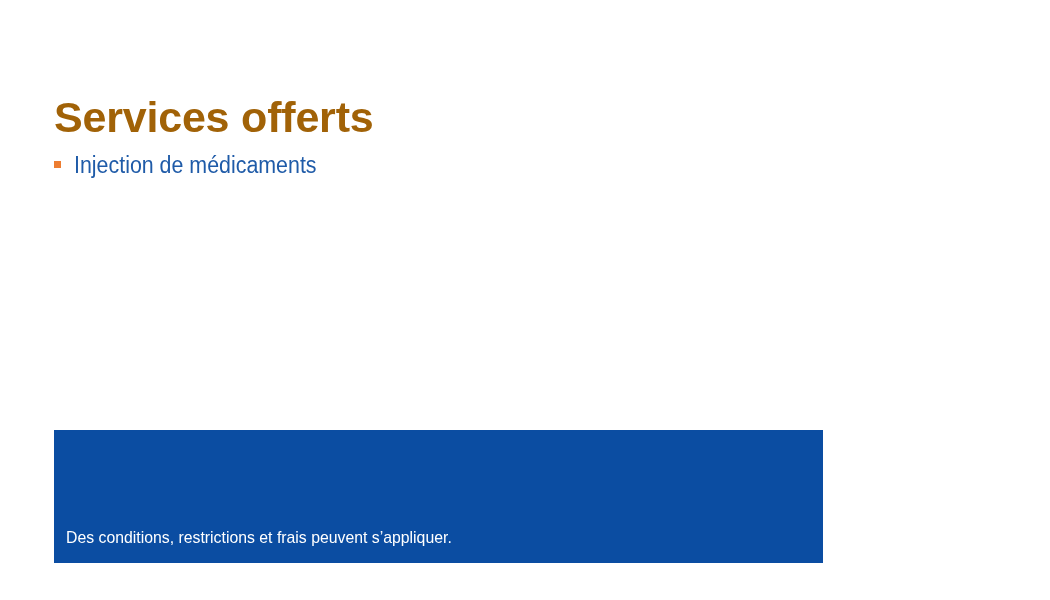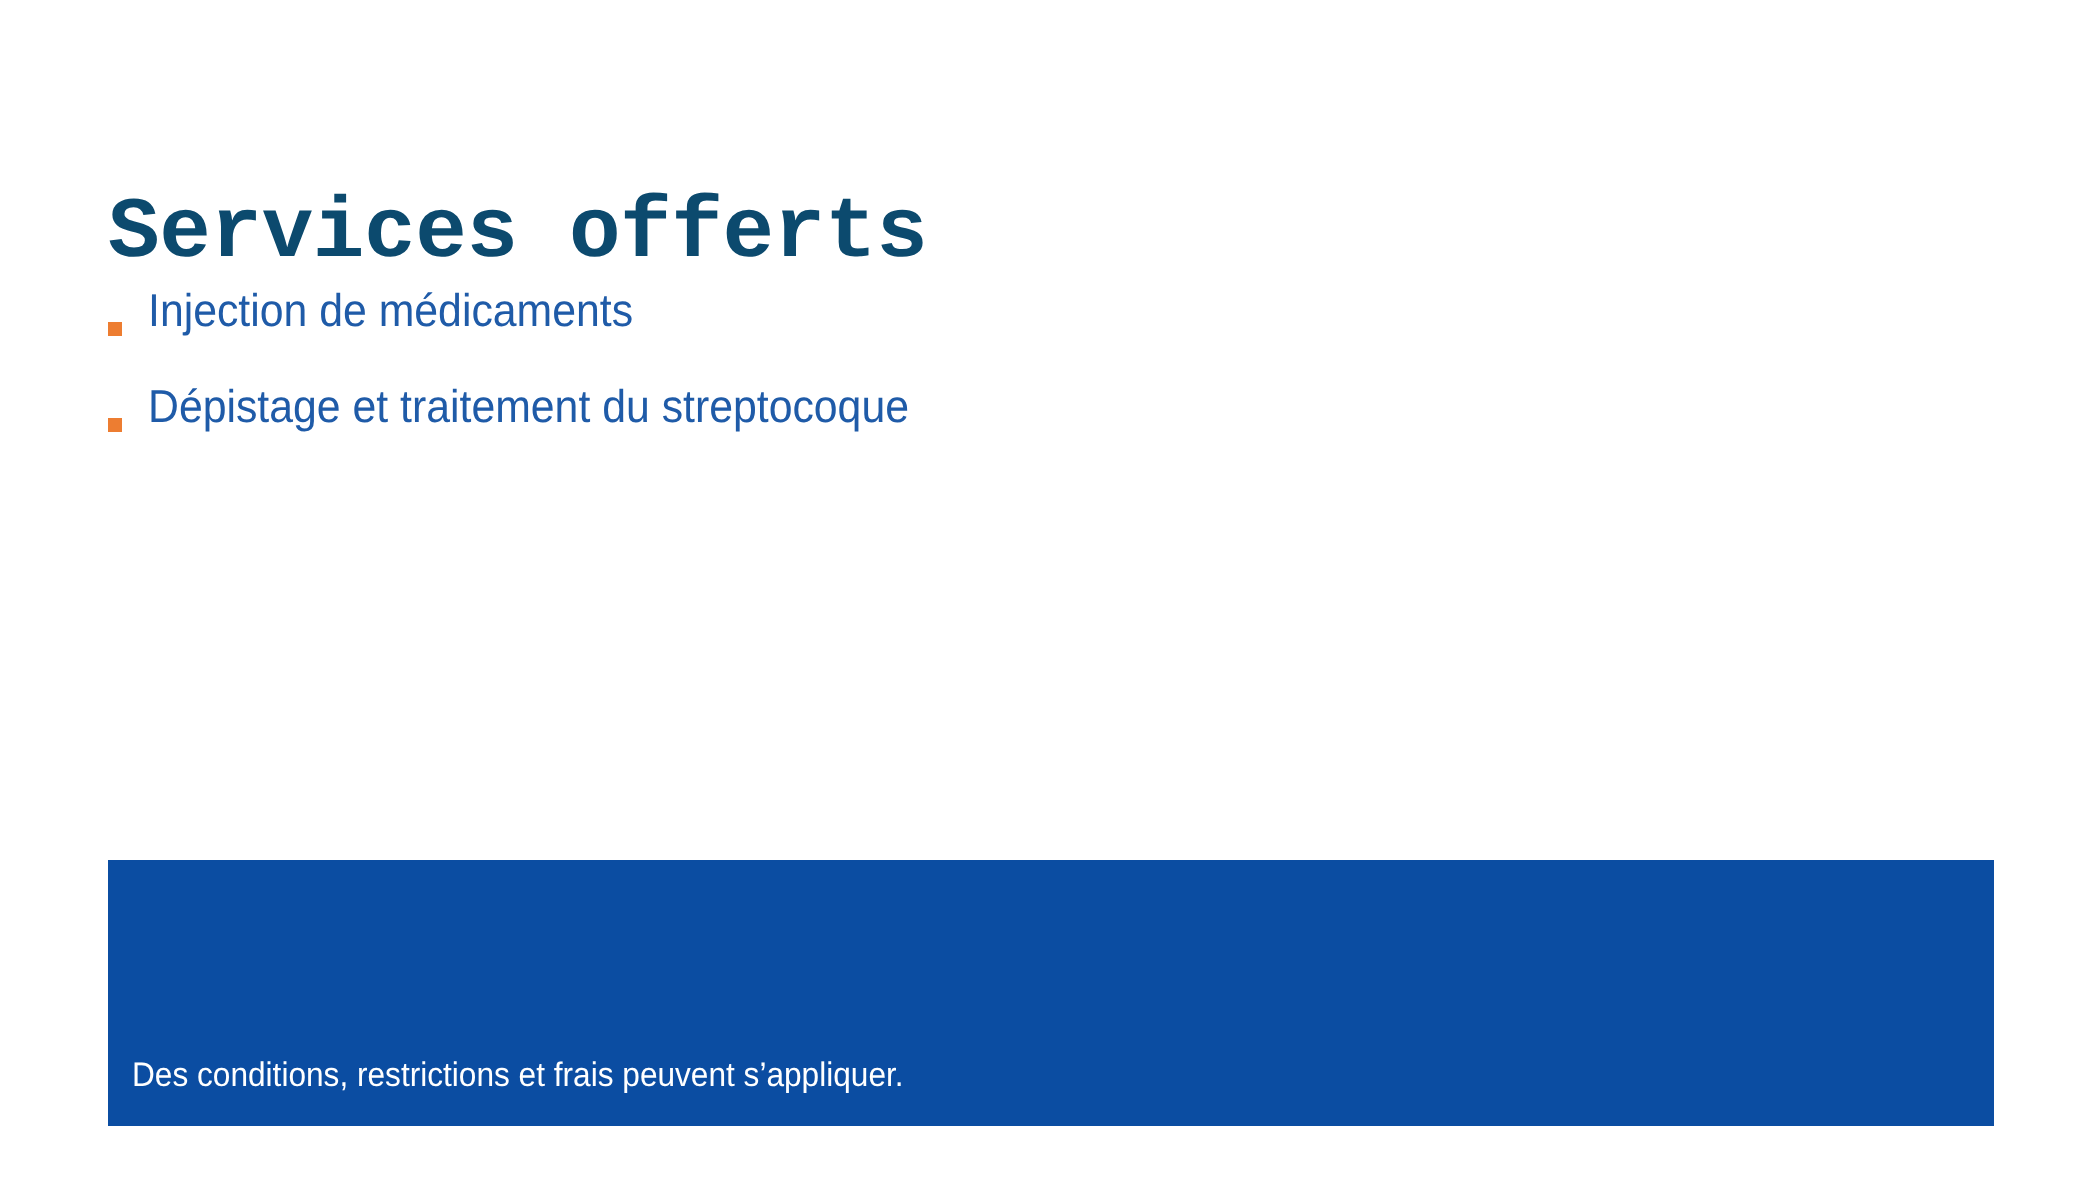--- a/index.html
+++ b/index.html
@@ -17,42 +17,43 @@
   .slide {
     position: relative;
     width: 1050px;
     height: 600px;
     background: #ffffff;
   }
   .slide-title {
     position: absolute;
     left: 54px;
     top: 62px;
-    font-family: Liberation Mono, monospace;
+    font-family: Liberation Sans, sans-serif;
     font-weight: bold;
     font-size: 43px;
     line-height: 52px;
     letter-spacing: -0.2px;
-    color: #0c4a6e;
+    color: #a16207;
     white-space: nowrap;
   }
   .bullet-list {
     position: absolute;
     left: 54px;
     top: 141px;
     width: 900px;
     margin: 0;
     padding: 0;
     list-style: none;
   }
   .bullet-item {
     position: relative;
     height: 48px;
     padding-left: 20px;
     display: flex;
+    align-items: center;
   }
   .bullet-marker {
     position: absolute;
     left: 0px;
     top: 20px;
     width: 7px;
     height: 7px;
     background: #ED7D31;
   }
   .bullet-text {
@@ -61,21 +62,21 @@
     line-height: 28px;
     color: #1F5BA8;
     transform: scaleX(0.93);
     transform-origin: left center;
     white-space: nowrap;
   }
   .footer-banner {
     position: absolute;
     left: 54px;
     top: 430px;
-    width: 943px;
+    width: 769px;
     height: 133px;
     background: #0B4DA2;
   }
   .footer-note {
     position: absolute;
     left: 12px;
     bottom: 14px;
     font-family: "Liberation Sans", sans-serif;
     font-size: 17px;
     line-height: 22px;
@@ -90,23 +91,19 @@
 
 <div class="slide">
 
   <h1 class="slide-title">Services offerts</h1>
 
   <ul class="bullet-list">
     <li class="bullet-item">
       <span class="bullet-marker"></span>
       <span class="bullet-text">Injection de médicaments</span>
     </li>
-    <li class="bullet-item">
-      <span class="bullet-marker"></span>
-      <span class="bullet-text">Dépistage et traitement du streptocoque</span>
-    </li>
   </ul>
 
   <div class="footer-banner">
     <div class="footer-note">Des conditions, restrictions et frais peuvent s’appliquer.</div>
   </div>
 
 </div>
 
 </body></html>

